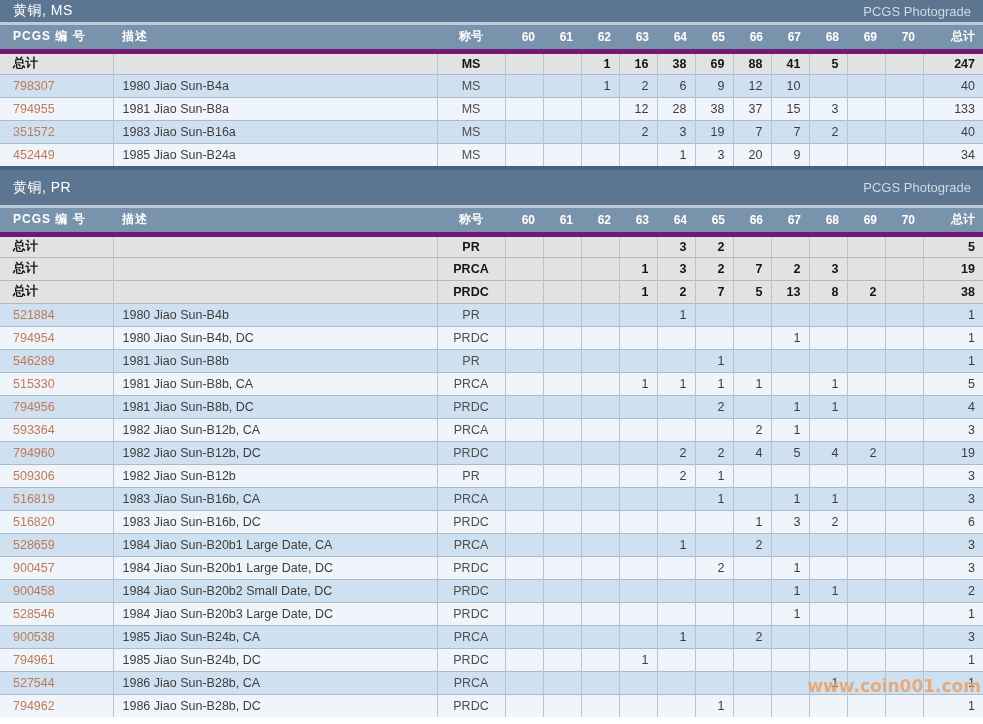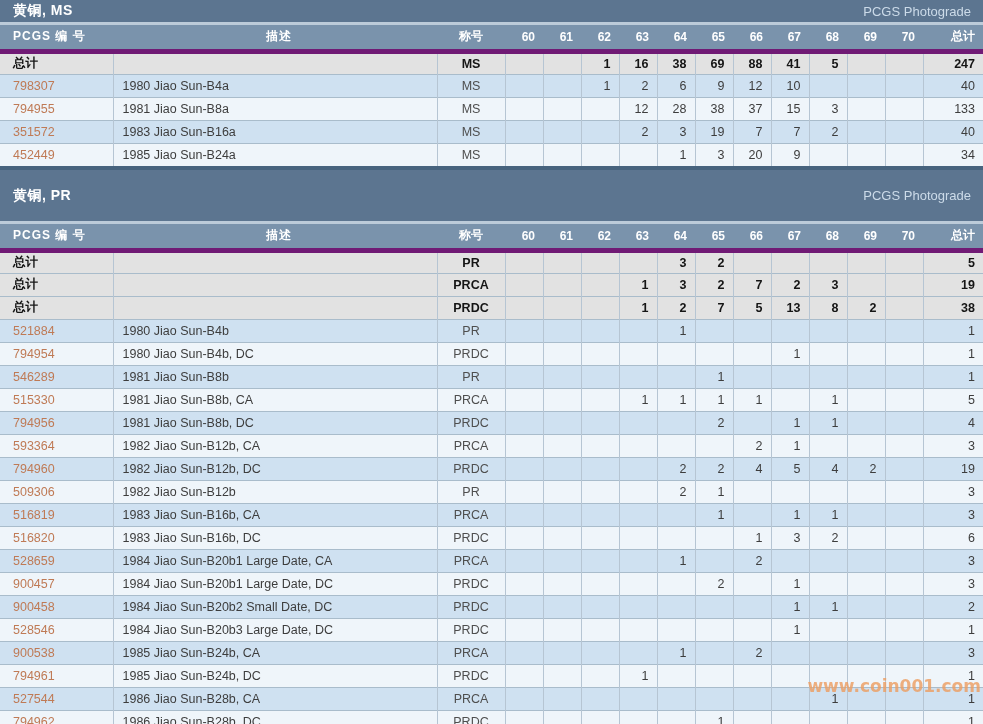--- a/index.html
+++ b/index.html
@@ -11,37 +11,37 @@
   }
   .table-block { width:983px; }
   .table-block.t1 { border-bottom:4px solid #47637e; }
   .title-bar {
     background:#5c7590;
     display:flex; align-items:center; justify-content:space-between;
     padding:0 12px 0 13px;
     border-bottom:3px solid #bccbd9;
   }
   .t1 .title-bar { height:25px; }
-  .t2 .title-bar { height:54px; }
-  .title { color:#ffffff; font-weight:bold; font-size:14px; letter-spacing:0.5px; }
+  .t2 .title-bar { height:38px; }
+  .title { color:#ffffff; font-weight:normal; font-size:14px; letter-spacing:0.5px; }
   .photograde { color:#ccdbe9; font-size:13px; text-decoration:none; }
 
   table.pop-table { border-collapse:collapse; table-layout:fixed; width:983px; }
   col.c-pcgs  { width:113px; }
   col.c-desc  { width:324px; }
   col.c-desig { width:68px; }
   col.c-grade { width:38px; }
   col.c-total { width:60px; }
 
   thead th {
     background:#7a93ac; color:#ffffff; font-size:12px; font-weight:bold;
     height:26px; border-bottom:5px solid #701a75; white-space:nowrap; overflow:hidden;
   }
   th.pcgs  { text-align:left; padding-left:13px; letter-spacing:1px; }
-  th.desc  { text-align:center; padding-left:9px; letter-spacing:1px; }
+  th.desc  { text-align:left; padding-left:9px; letter-spacing:1px; }
   th.desig { }
   th.num   { text-align:right; padding-right:8px; }
 
   tbody td {
     height:23px; font-size:12.5px; color:#3d3d3d;
     border-top:1px solid #a9bccb;
     border-left:1px solid #b6c5d3;
     white-space:nowrap; overflow:hidden;
   }
   tbody td:first-child { border-left:none; }

